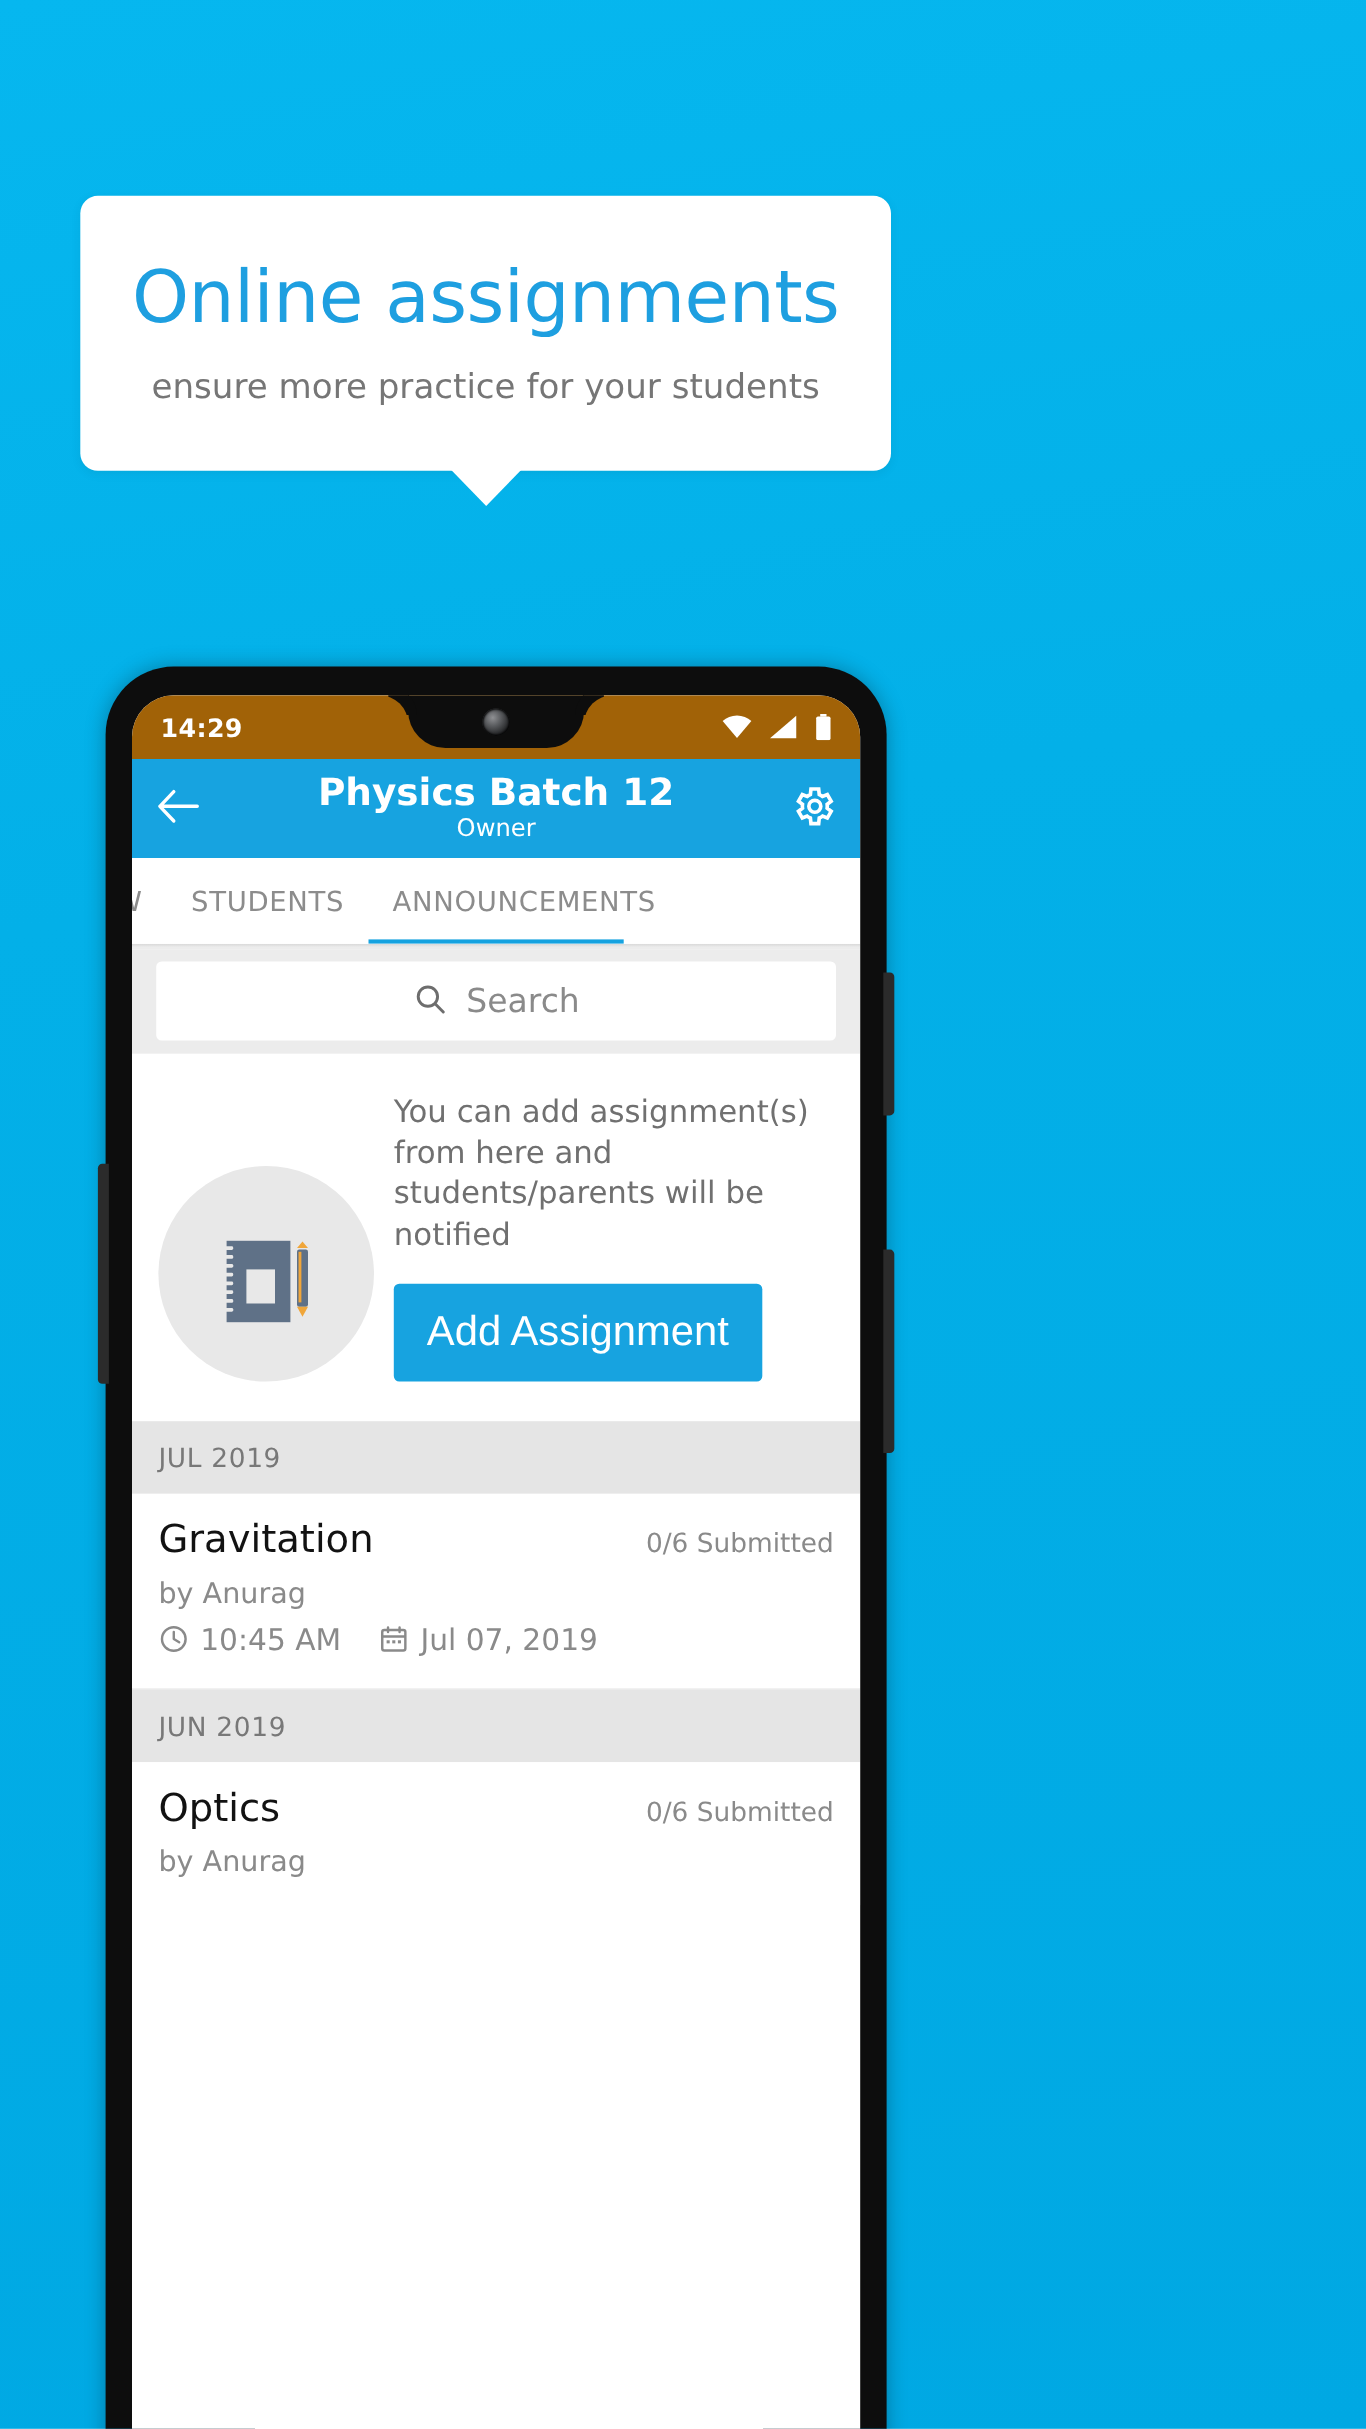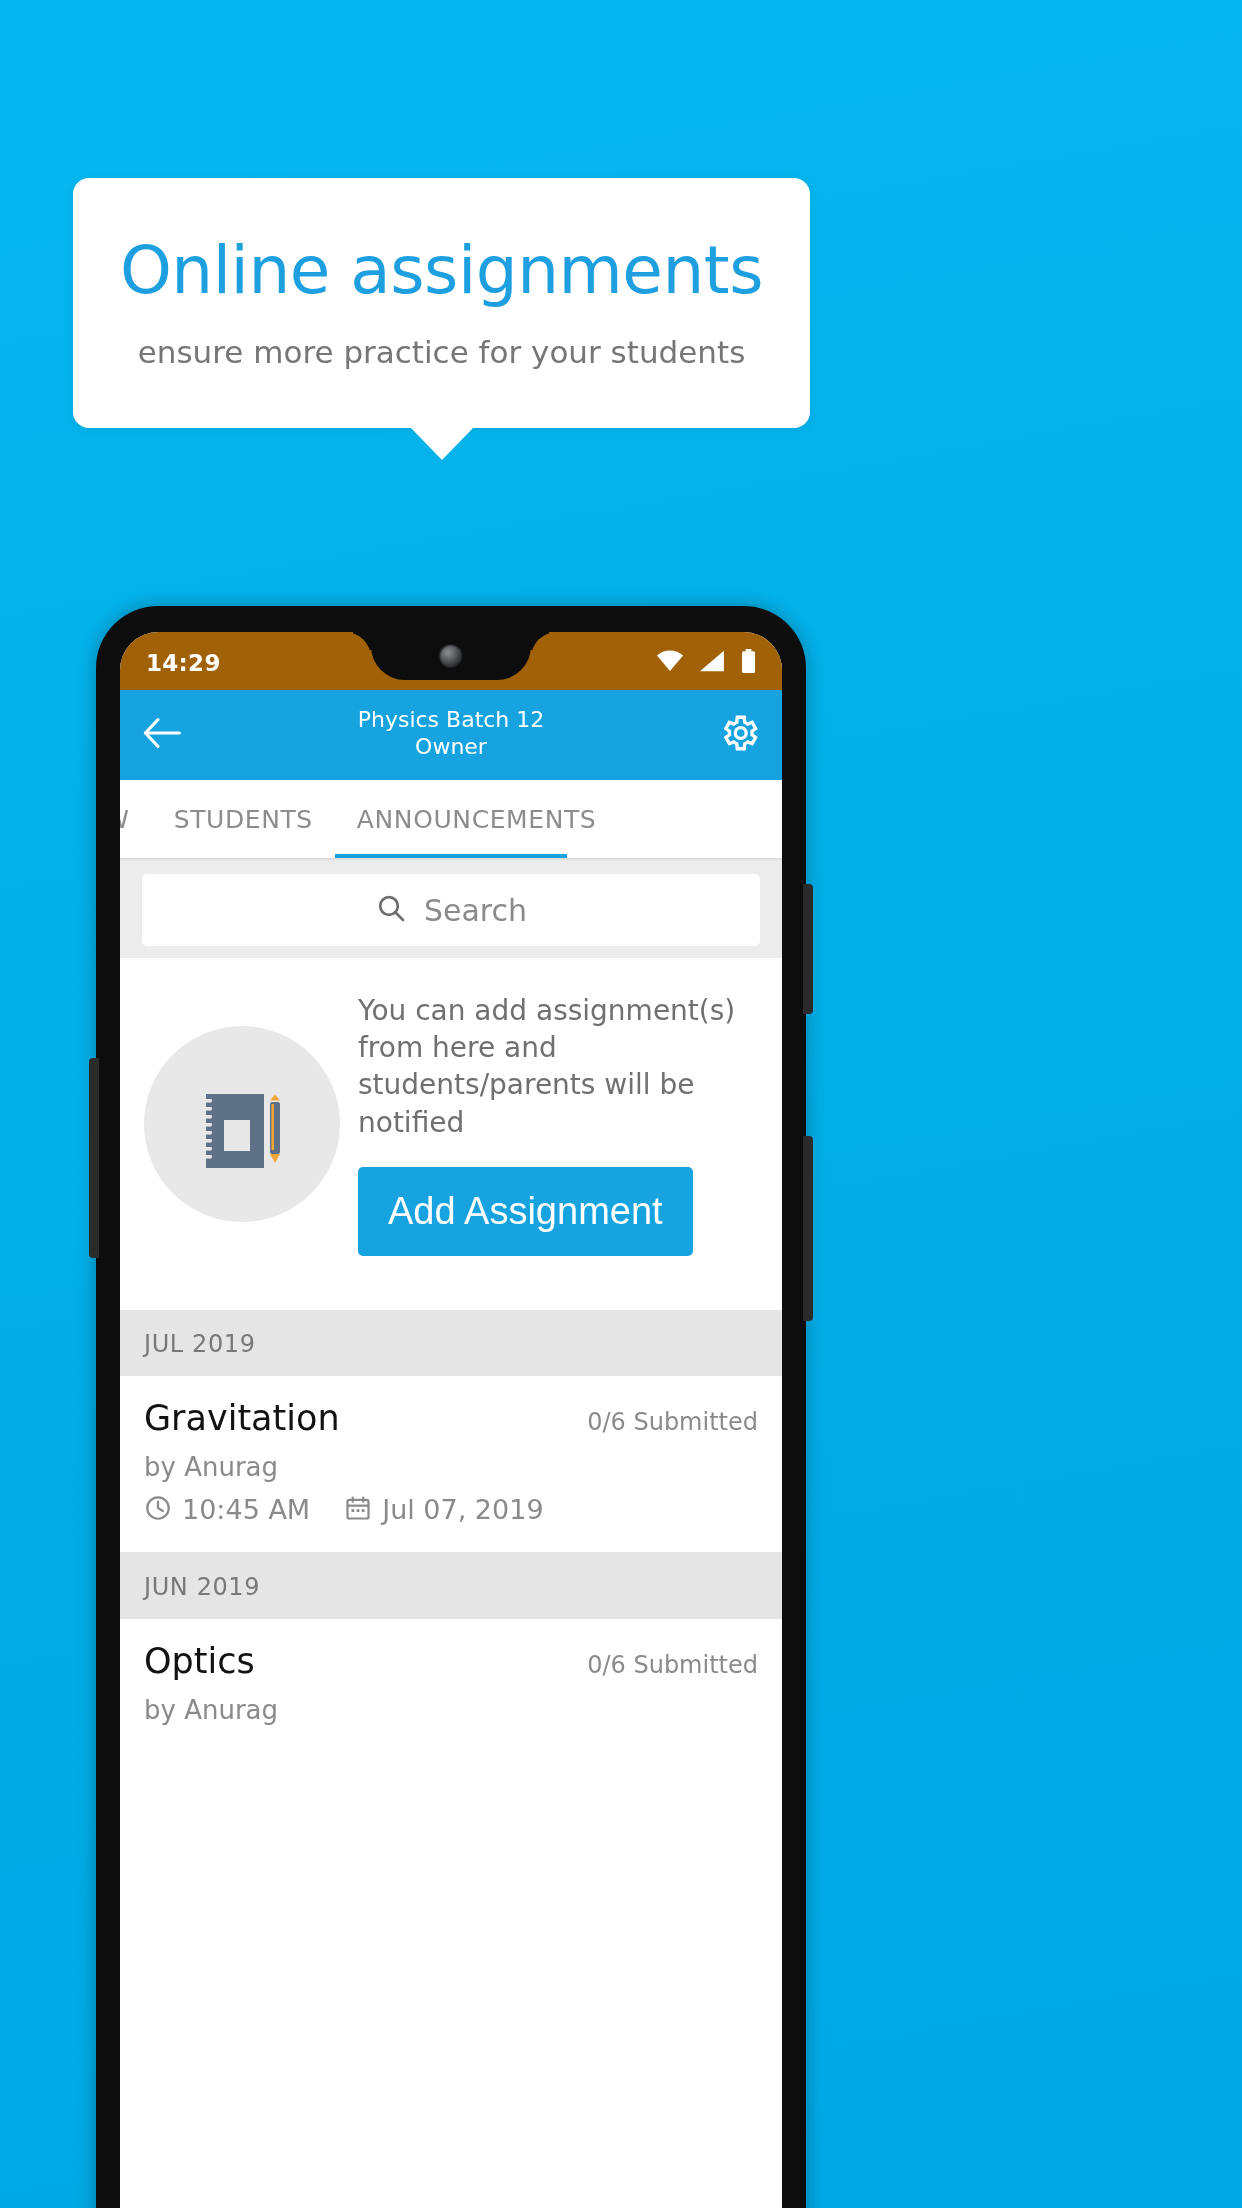--- a/index.html
+++ b/index.html
@@ -178,23 +178,23 @@
     padding: 0 22px;
     position: relative;
   }
   #appbar-center {
     position: absolute;
     left: 0; right: 0;
     text-align: center;
     pointer-events: none;
   }
   #appbar-title {
-    font-size: 22px;
+    font-size: 34px;
     color: #ffffff;
-    font-weight: 400;
+    font-weight: 700;
     line-height: 1.12;
   }
   #appbar-sub {
     font-size: 22px;
     color: #ffffff;
     font-weight: 400;
     line-height: 1.3;
   }
   .appbar-icon { z-index: 2; cursor: pointer; }
   #gear-btn { margin-left: auto; }
@@ -249,22 +249,22 @@
   }
   #search-placeholder {
     font-size: 30px;
     color: #8a8a8a;
   }
 
   
   #promo {
     background: #ffffff;
     display: flex;
-    align-items: center;
-    padding: 28px 24px 54px 24px;
+    align-items: flex-end;
+    padding: 28px 24px 36px 24px;
     gap: 18px;
   }
   #promo-illus {
     width: 196px;
     height: 196px;
     border-radius: 50%;
     background: #e8e8e8;
     flex: none;
     display: flex;
     align-items: center;

